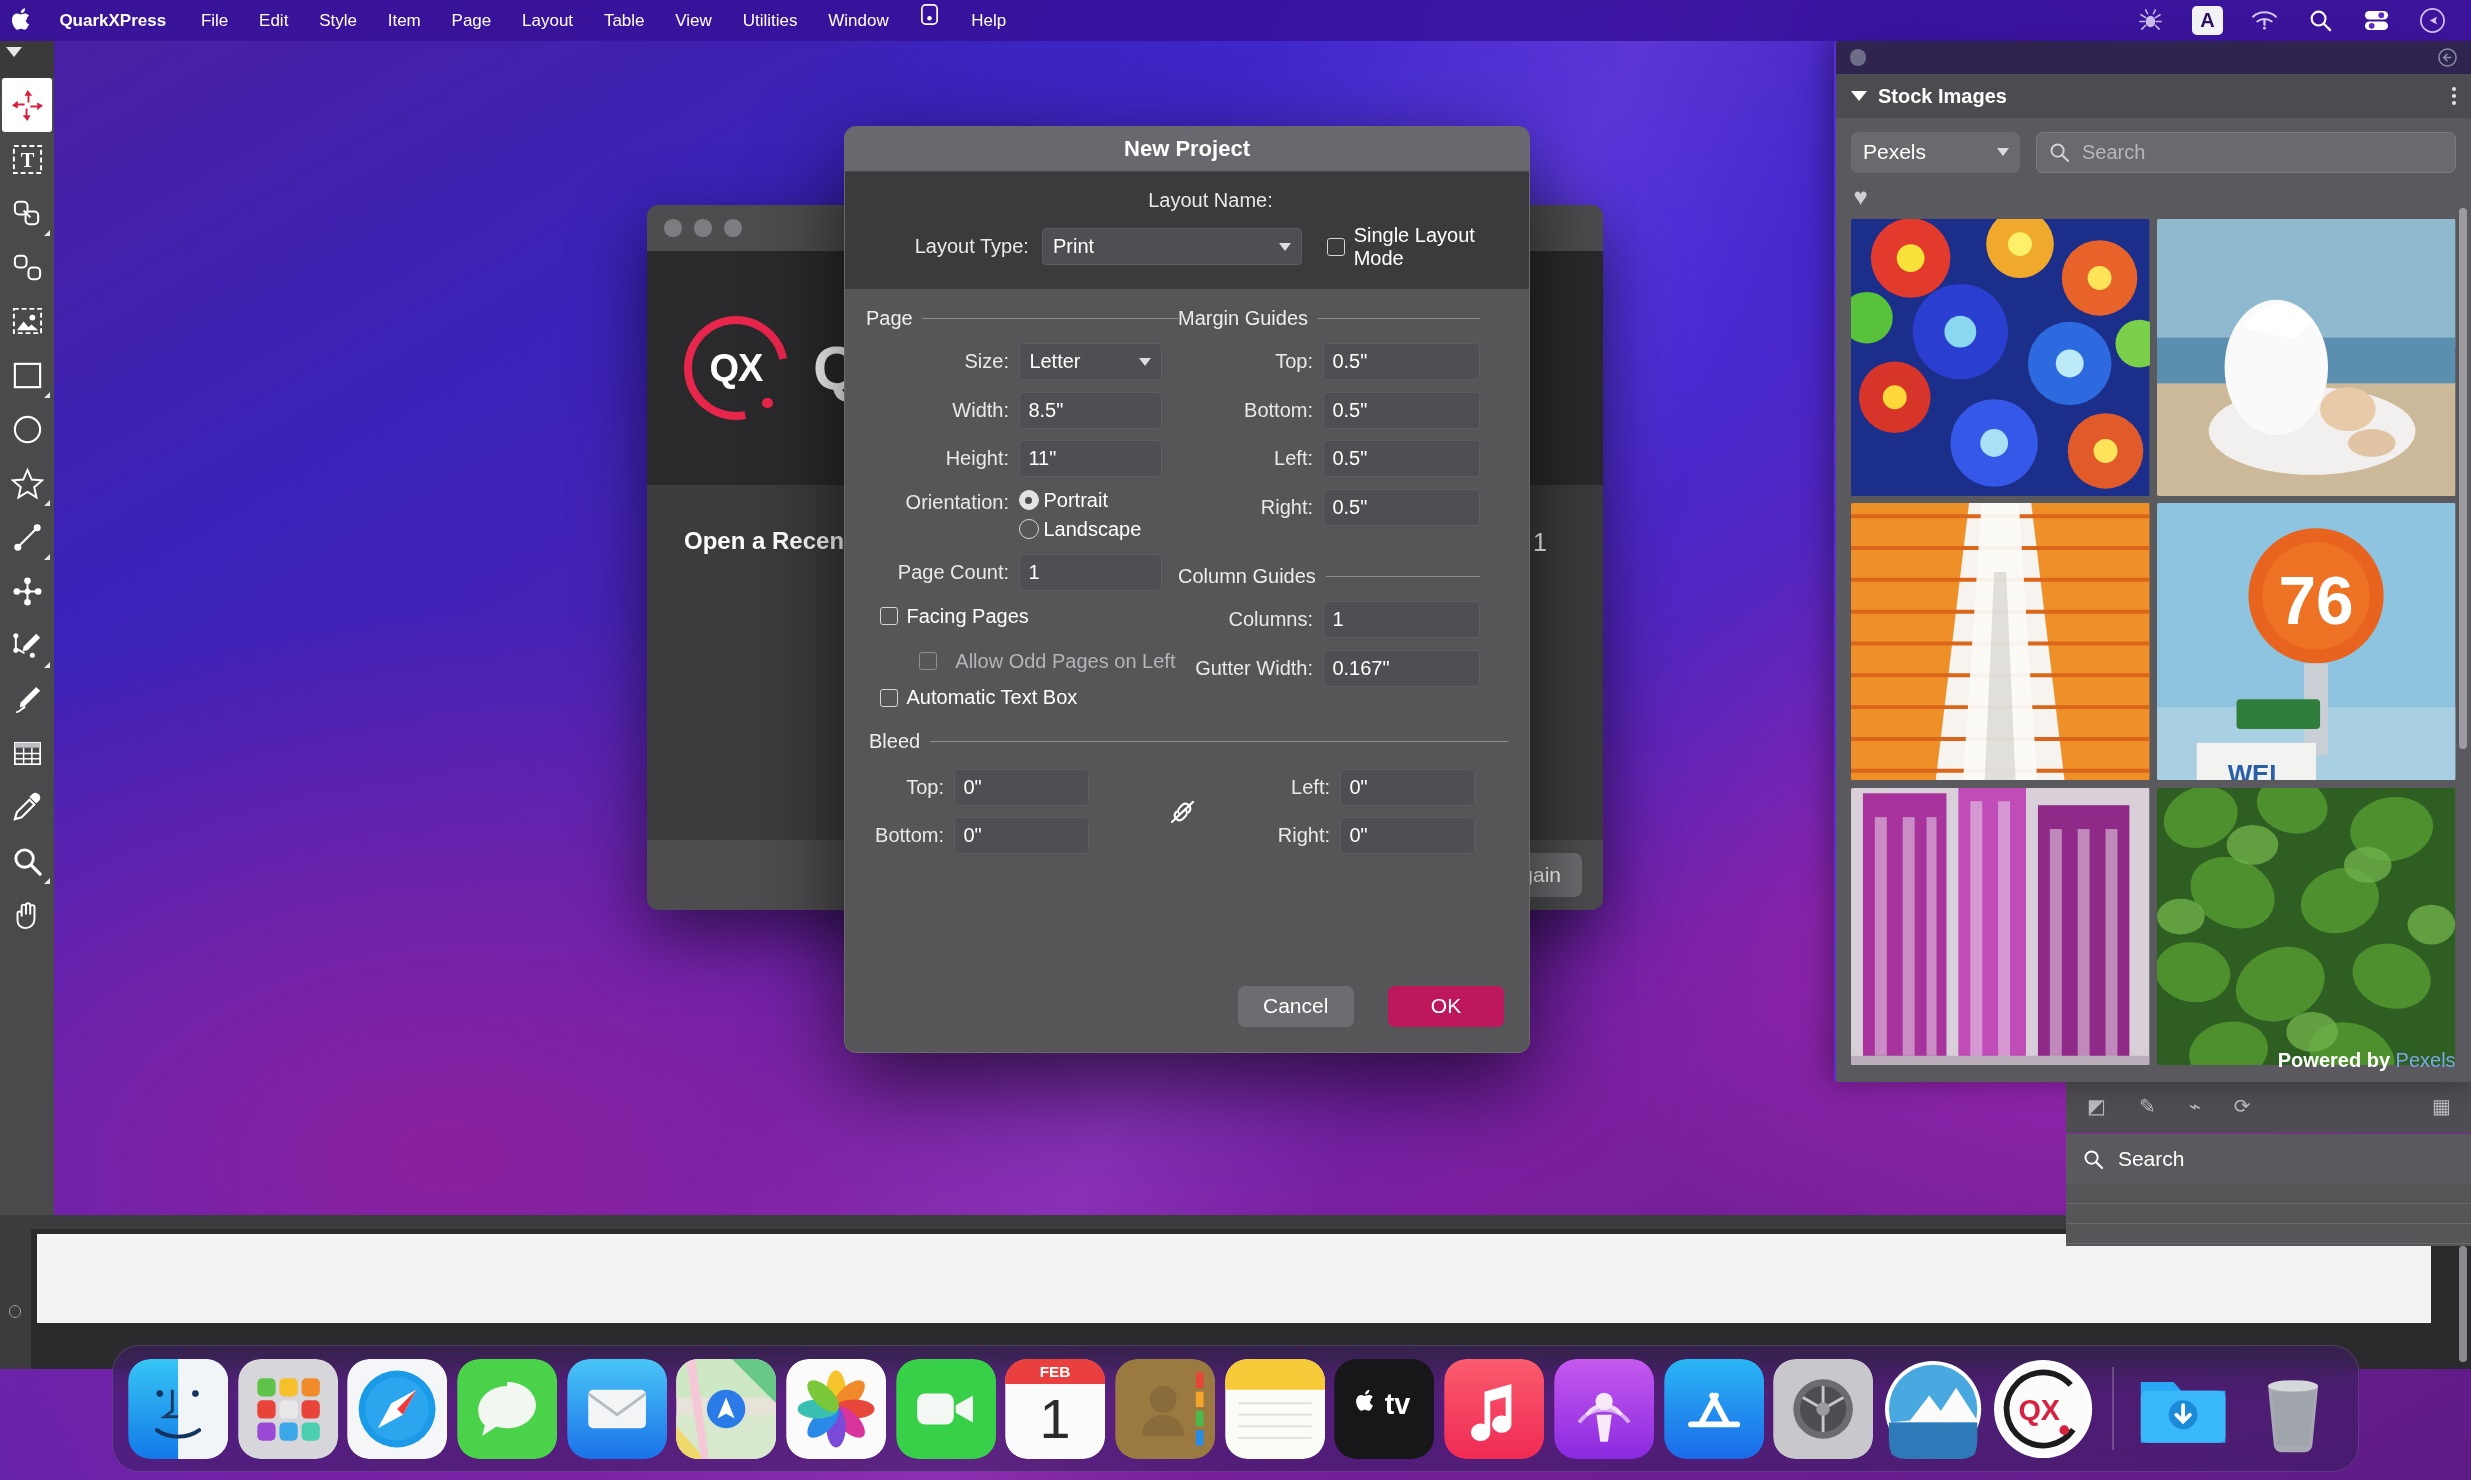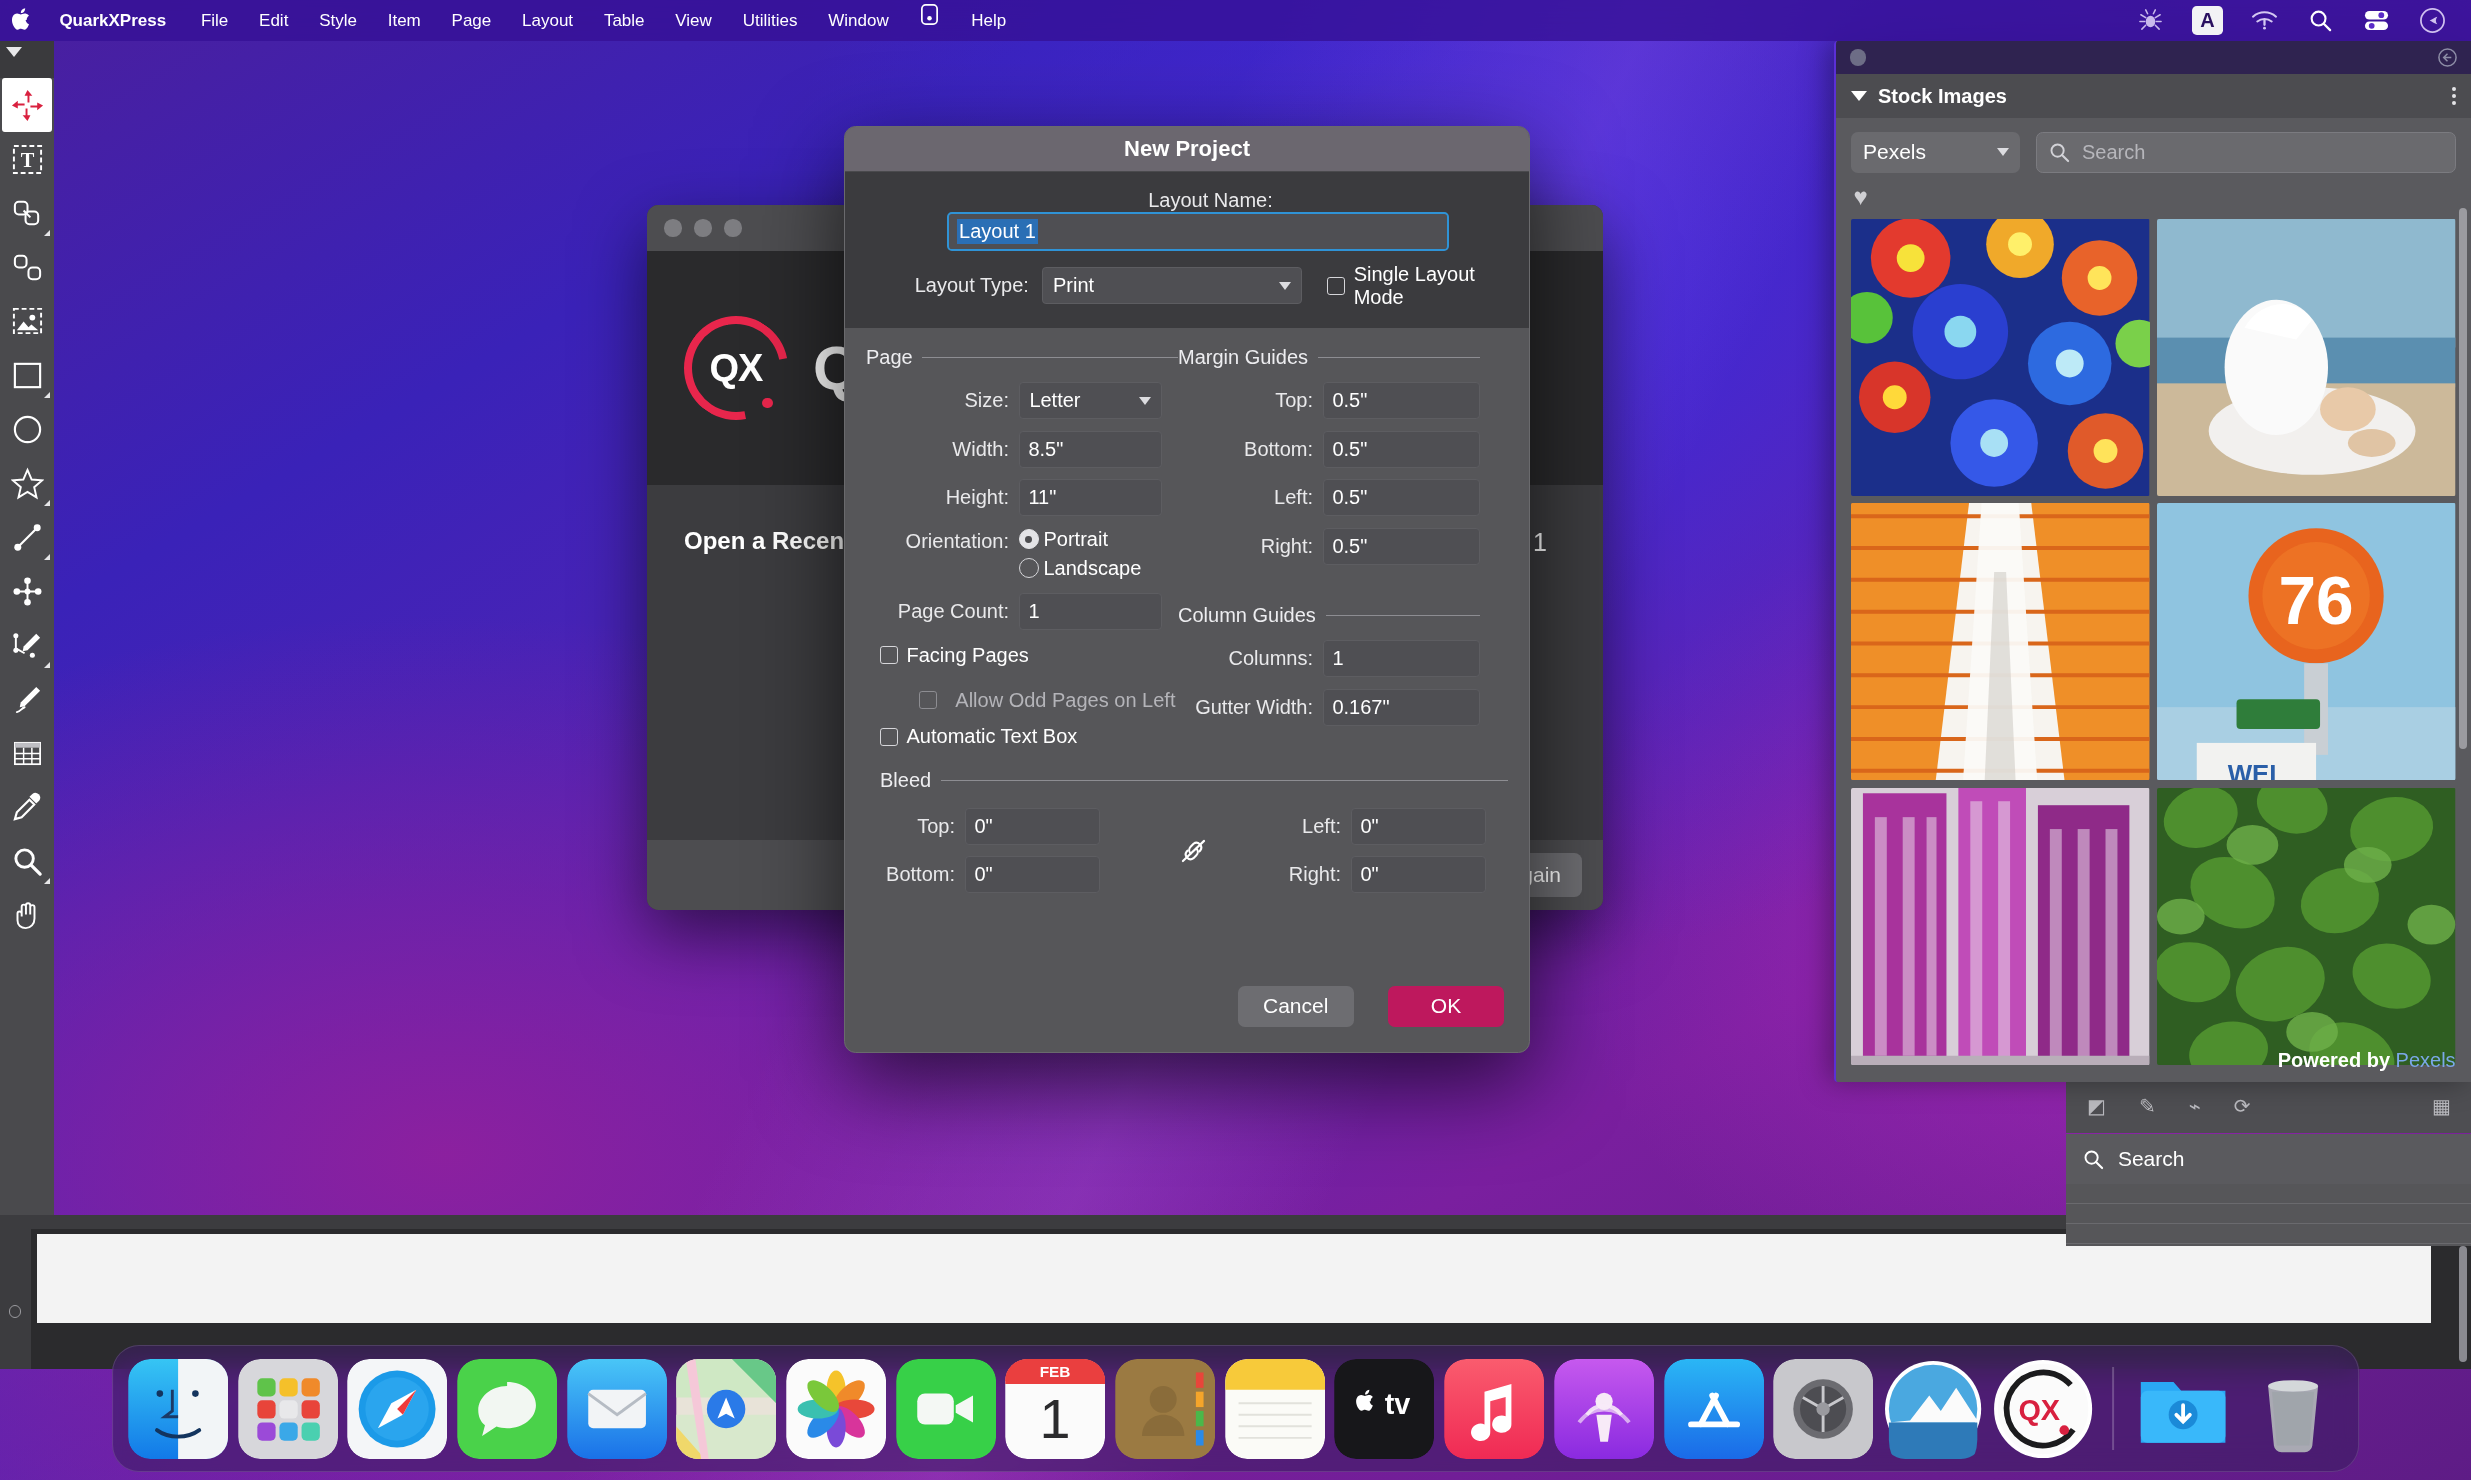--- a/index.html
+++ b/index.html
@@ -385,23 +385,20 @@
     <div id="qx-again">Again</div>
   </div>
 </div>
 
 <div id="dlg">
   <div id="dlg-title">New Project</div>
 
   <div id="dlg-top">
     <div class="row" style="padding-left:21px;flex-direction:column;">
       <div class="lbl" style="width:164px;margin-right:13.5px;">Layout Name:</div>
-      <div id="layoutname">
-        <span class="sel">Layout 1</span>
-      </div>
     </div>
     <div class="row" style="padding-left:21px;margin-bottom:0;">
       <div class="lbl" style="width:164px;margin-right:13.5px;">Layout Type:</div>
       <div class="sel-box" style="width:261px;">
         <span>Print</span>
         <span class="chev"></span>
       </div>
       <div style="display:flex;align-items:center;gap:8.7px;margin-left:25px;">
         <span class="cbx"></span>
         <span class="ftxt">Single Layout Mode</span>
@@ -510,21 +507,21 @@
       </div>
       <div class="row">
         <div class="lbl" style="width:135px;margin-right:9.7px;">Gutter Width:</div>
         <div class="fakefield" style="width:157px;height:37px;display:flex;align-items:center;">
           <span>0.167"</span>
         </div>
       </div>
     </div>
   </div>
 
-  <div style="padding:21px 21px 0 35px;">
+  <div style="padding:21px 21px 0 24px;">
     <div class="sect" style="margin-bottom:15.4px;">
       <span>Bleed</span>
         <span class="rule"></span>
     </div>
     <div style="display:flex;align-items:center;">
       <div style="width:241px;">
         <div class="row">
           <div class="lbl" style="width:75px;margin-right:9.7px;">Top:</div>
           <div class="fakefield" style="width:135px;height:37px;display:flex;align-items:center;">
             <span>0"</span>

